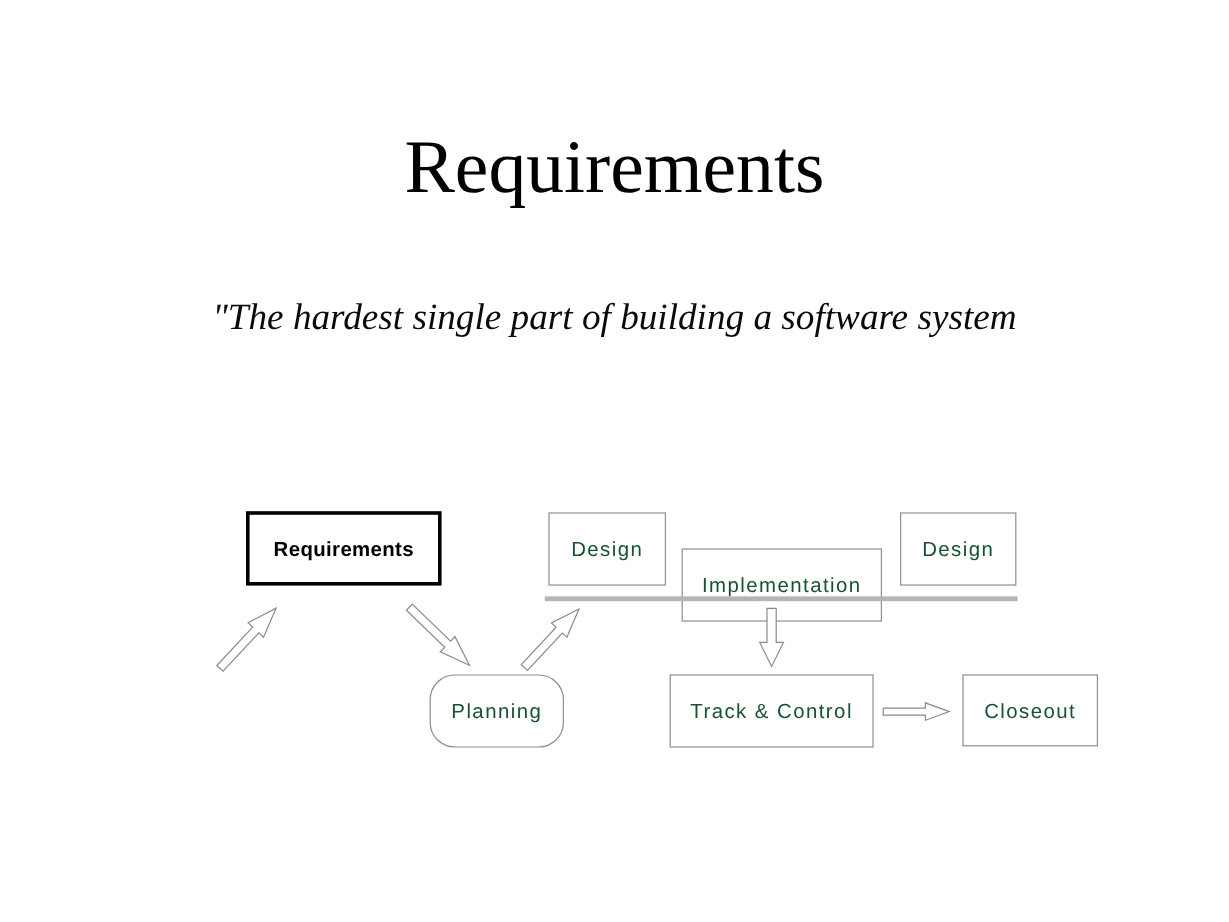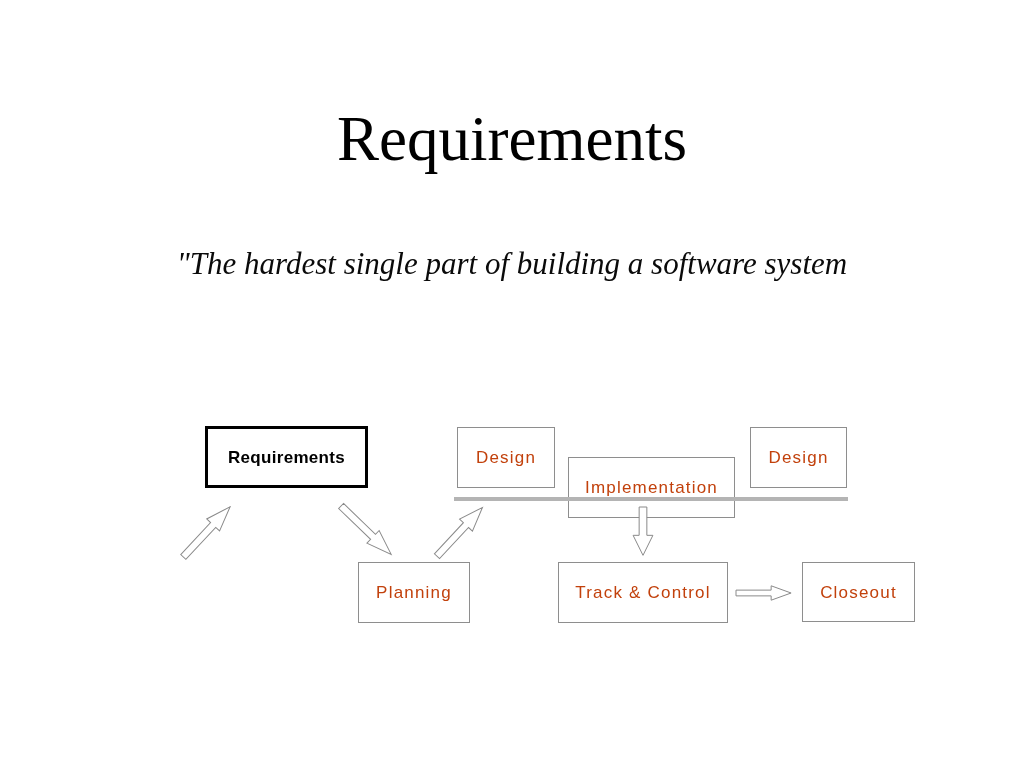--- a/index.html
+++ b/index.html
@@ -37,21 +37,21 @@
     font-style: italic;
     font-size: 31px;
     line-height: 41px;
     color: #0a0a0a;
   }
   .pbox {
     position: absolute;
     box-sizing: border-box;
     background: #ffffff;
     border: 1px solid #8e8e8e;
-    color: #c2410c;
+    color: #14532d;
     font-size: 17px;
     letter-spacing: 1.2px;
     line-height: 21px;
     display: flex;
     align-items: center;
     justify-content: center;
     text-align: center;
   }
   .pbox.active {
     border: 3px solid #000000;
@@ -95,21 +95,21 @@
     <span>Implementation</span>
   </div>
 
   <div class="pbox" style="left:750px; top:427px; width:97px; height:61px;">
     <span>Design</span>
   </div>
 
   <div class="phase-underline"></div>
 
 
-  <div class="pbox" style="left:358px; top:562px; width:112px; height:61px;">
+  <div class="pbox" style="left:358px; top:562px; width:112px; height:61px;border-radius:21px;">
     <span>Planning</span>
   </div>
 
   <div class="pbox" style="left:802px; top:562px; width:113px; height:60px;">
     <span>Closeout</span>
   </div>
 
   <div class="pbox" style="left:558px; top:562px; width:170px; height:61px;">
     <span>Track &amp; Control</span>
   </div>

